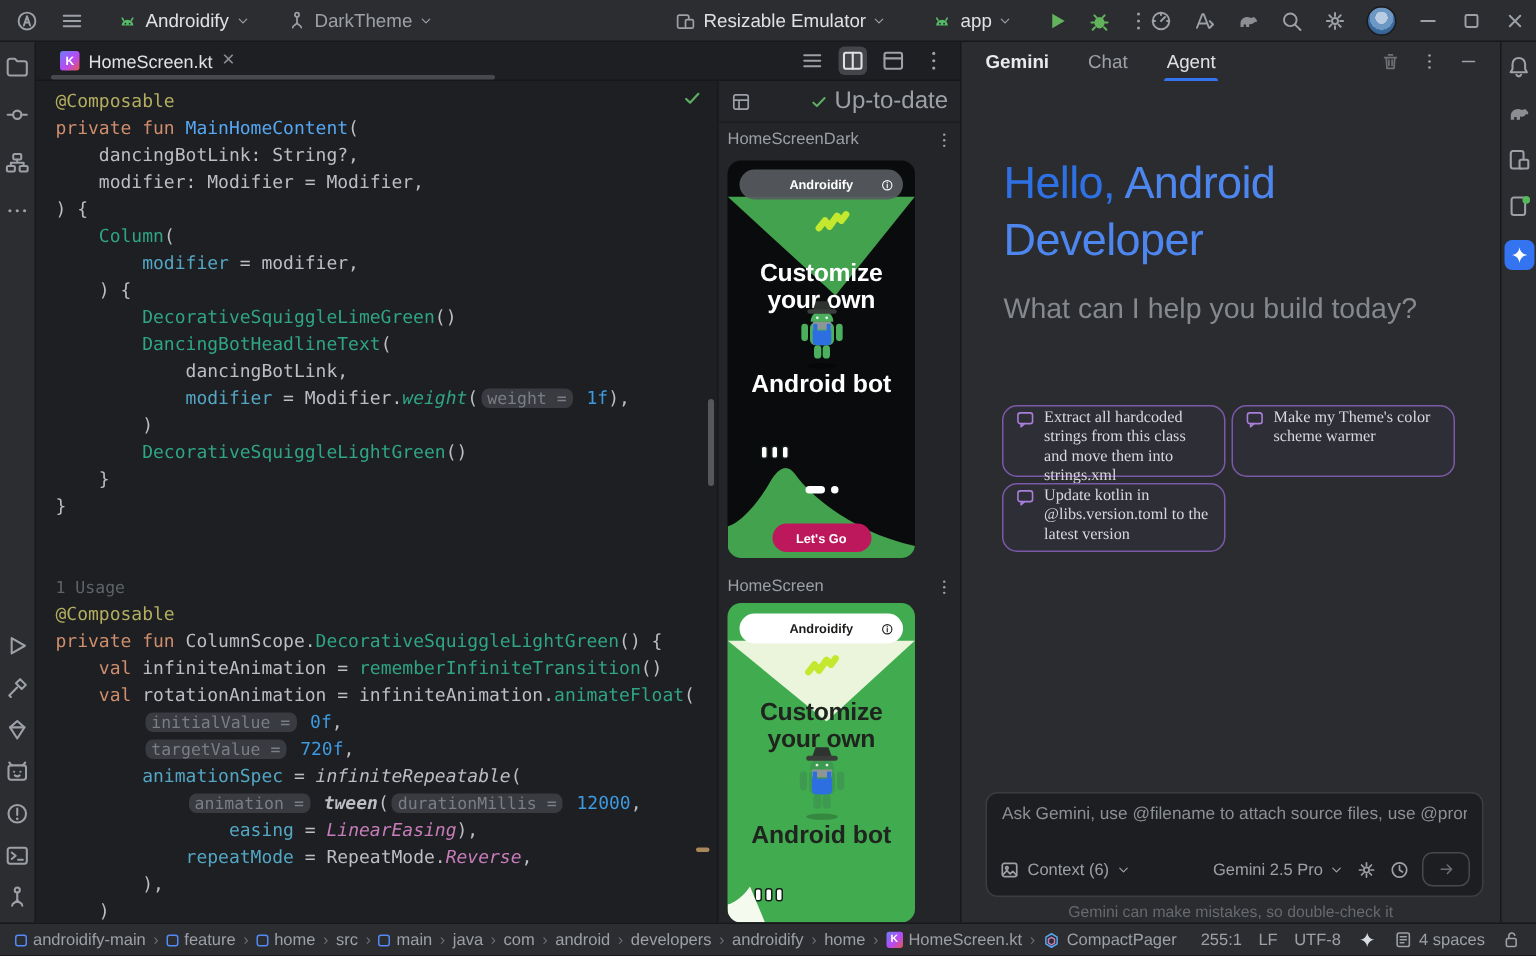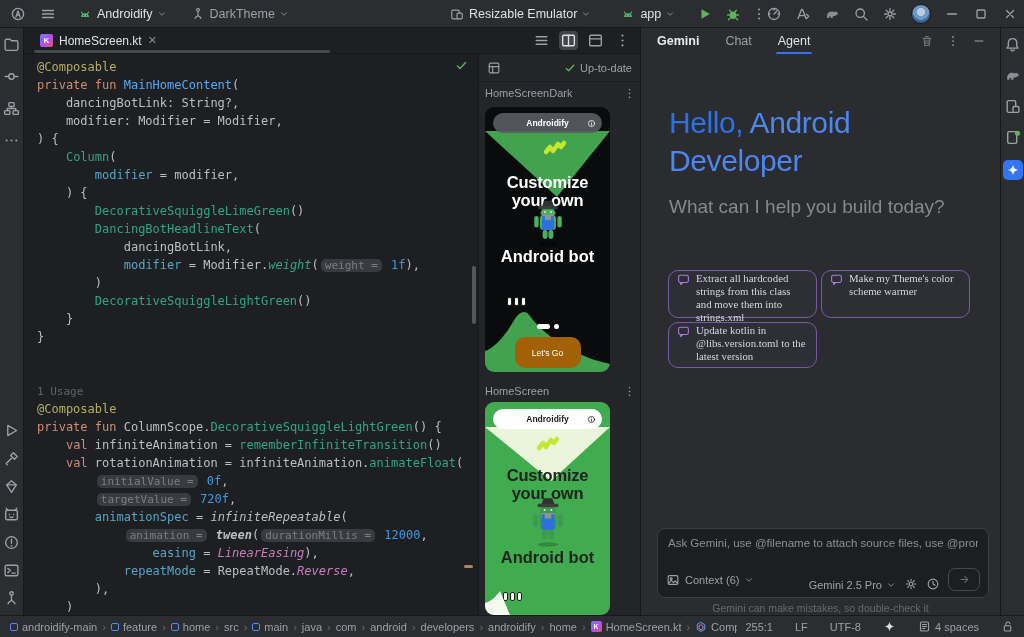--- a/index.html
+++ b/index.html
@@ -57,21 +57,21 @@
   .tok-cli{color:#C77DBB;font-style:italic;}
   .tok-usage{color:#5F6367;font-size:11px;}
   .tok-hint{color:#7A7E85;background:#393B40;border-radius:5px;padding:0 4px;font-size:11px;margin:0 2px;}
   .inspect-ok{position:absolute;top:5px;right:10px;width:13px;height:13px;}
   .scroll-thumb{position:absolute;right:2px;top:212px;width:4px;height:58px;background:rgba(255,255,255,.25);border-radius:2px;}
   .code-mark{position:absolute;right:5px;top:511px;width:9px;height:3px;border-radius:2px;background:#A8885A;}
 
   
   .preview-panel{position:absolute;left:454px;top:26px;width:162px;height:561px;background:#232528;border-left:1px solid #17181B;box-sizing:border-box;overflow:hidden;}
   .pv-toolbar{position:absolute;left:0;top:0;width:100%;height:28px;display:flex;align-items:center;padding:0 8px;box-sizing:border-box;border-bottom:1px solid #1B1C1F;}
-  .pv-status{margin-left:auto;display:flex;align-items:center;gap:4px;font-size:11px;color:#9DA0A6;}
+  .pv-status{margin-left:auto;display:flex;align-items:center;gap:4px;font-size:16px;color:#9DA0A6;}
   .pv-label-row{position:absolute;left:6px;right:4px;height:18px;display:flex;align-items:center;font-size:11px;color:#9CA0A6;}
   .pv-kebab{margin-left:auto;width:13px;height:13px;color:#9DA0A6;display:inline-flex;}
   .phone{position:absolute;left:6px;width:125px;border-radius:9px;overflow:hidden;}
   .phone--dark{top:53px;height:265px;background:#0A0B0D;}
   .phone--light{top:348px;height:213px;background:#41AB50;}
   .ph-tri{position:absolute;left:0;width:125px;}
   .phone--dark .ph-tri{top:24px;height:66px;}
   .phone--light .ph-tri{top:25px;height:54px;}
   .ph-squig{position:absolute;width:26px;height:22px;}
   .phone--dark .ph-squig{left:57px;top:29px;}
@@ -91,21 +91,21 @@
   .phone--light .ph-headline2{top:146px;color:#20241F;}
   .ph-mountain{position:absolute;left:0;bottom:0;width:125px;height:78px;}
   .ph-sliver{position:absolute;left:0;bottom:0;width:125px;height:24px;}
   .ph-dots{position:absolute;display:flex;gap:2px;}
   .phone--dark .ph-dots{left:22px;top:190px;}
   .phone--light .ph-dots{left:18px;top:190px;}
   .ph-dots i{width:3px;height:7px;border-radius:2px;background:#fff;border:1px solid #15201A;}
   .ph-pager{position:absolute;left:52px;top:217px;display:flex;align-items:center;gap:4px;}
   .ph-pager .bar{width:13px;height:5px;border-radius:3px;background:#fff;}
   .ph-pager .dot{width:5px;height:5px;border-radius:50%;background:#fff;}
-  .ph-cta{position:absolute;left:50%;transform:translateX(-50%);bottom:4px;width:66px;height:31px;border-radius:10px;background:#a16207;color:#fff;font-size:8.5px;font-weight:normal;display:flex;align-items:center;justify-content:center;}
+  .ph-cta{position:absolute;left:50%;transform:translateX(-50%);bottom:4px;width:66px;height:19px;border-radius:10px;background:#be185d;color:#fff;font-size:8.5px;font-weight:bold;display:flex;align-items:center;justify-content:center;}
 
   
   .gemini{position:absolute;left:640px;top:28px;width:360px;height:587px;background:#2A2C2F;border-left:1px solid #17181B;box-sizing:border-box;}
   .gm-header{position:absolute;left:0;top:0;width:100%;height:26px;display:flex;align-items:center;}
   .gm-title{font-size:12.5px;font-weight:bold;color:#E8EAED;margin-left:16px;}
   .gm-tab{font-size:12.5px;color:#9DA0A6;margin-left:26px;position:relative;height:26px;display:flex;align-items:center;}
   .gm-tab.active{color:#DFE1E5;}
   .gm-tab.active::after{content:"";position:absolute;left:-2px;right:-2px;bottom:0;height:2.5px;background:#3574F0;border-radius:2px 2px 0 0;}
   .gm-hdr-icons{margin-left:auto;margin-right:14px;display:flex;align-items:center;gap:12px;}
   .gm-greet{position:absolute;left:28px;top:76px;width:305px;font-size:30px;line-height:38px;font-weight:500;letter-spacing:-0.4px;}
@@ -114,33 +114,33 @@
   .gm-sub{position:absolute;left:28px;top:168px;font-size:19px;color:#85888D;}
   .sg-grid{position:absolute;left:27px;top:242px;width:302px;display:grid;grid-template-columns:149px 149px;grid-template-rows:48px 46px;gap:4px;}
   .sg-card{border:1px solid #7C59A8;border-radius:10px;background:rgba(130,90,190,.05);padding:1px 8px;display:flex;gap:6px;box-sizing:border-box;font-family:Liberation Serif, serif;}
   .sg-ic{width:13px;height:13px;color:#A87FDB;flex:none;margin-top:1px;display:inline-flex;}
   .sg-txt{font-size:10.8px;line-height:13px;color:#D6D8DC;}
   .gm-input{position:absolute;left:16px;top:500px;width:332px;height:70px;background:#1D1E21;border:1px solid #3B3D42;border-radius:8px;box-sizing:border-box;}
   .gm-input input{width:100%;background:transparent;border:none;outline:none;color:#BCBEC4;font-size:11.5px;padding:8px 10px;box-sizing:border-box;font-family:"Liberation Sans",sans-serif;}
   .gm-input input::placeholder{color:#8C8F94;}
   .gm-input-row{position:absolute;left:8px;right:8px;bottom:6px;display:flex;align-items:center;gap:6px;}
   .gm-chip{display:flex;align-items:center;gap:5px;font-size:11px;color:#9DA0A6;}
-  .gm-right{margin-left:auto;display:flex;align-items:flex-end;gap:8px;font-size:11px;color:#9DA0A6;}
+  .gm-right{margin-left:auto;display:flex;align-items:center;gap:8px;font-size:11px;color:#9DA0A6;}
   .gm-send{width:30px;height:21px;border:1px solid #46484D;border-radius:7px;display:flex;align-items:center;justify-content:center;color:#6A6D72;}
   .gm-disclaimer{position:absolute;left:0;top:574px;width:100%;text-align:center;font-size:10.5px;color:#66696E;}
 
   
   .statusbar{position:absolute;left:0;top:615px;width:1024px;height:22px;background:#2B2D30;border-top:1px solid #17181B;display:flex;align-items:center;box-sizing:border-box;font-size:11px;color:#9DA0A6;}
   .bc{display:flex;align-items:center;gap:5px;padding-left:10px;white-space:nowrap;overflow:hidden;flex:1;}
   .bc-item{display:flex;align-items:center;gap:4px;}
   .bc-sep{color:#6B6E74;font-size:11px;}
   .mod-icon{width:8px;height:8px;border:1.5px solid #548AF7;border-radius:2px;box-sizing:border-box;display:inline-block;}
   .bc .k-icon{width:11px;height:11px;font-size:7px;}
   .bc-ic{width:12px;height:12px;display:inline-flex;}
-  .sb-right{display:flex;align-items:center;gap:22px;padding:0 10px 0 8px;white-space:nowrap;}
+  .sb-right{display:flex;align-items:center;gap:11px;padding:0 10px 0 8px;white-space:nowrap;}
   .sb-item{display:flex;align-items:center;gap:4px;}
 </style>
 </head>
 <body>
 
 <div class="app">
 
   <header class="titlebar">
     <div class="tb-left">
       <span class="ic">

